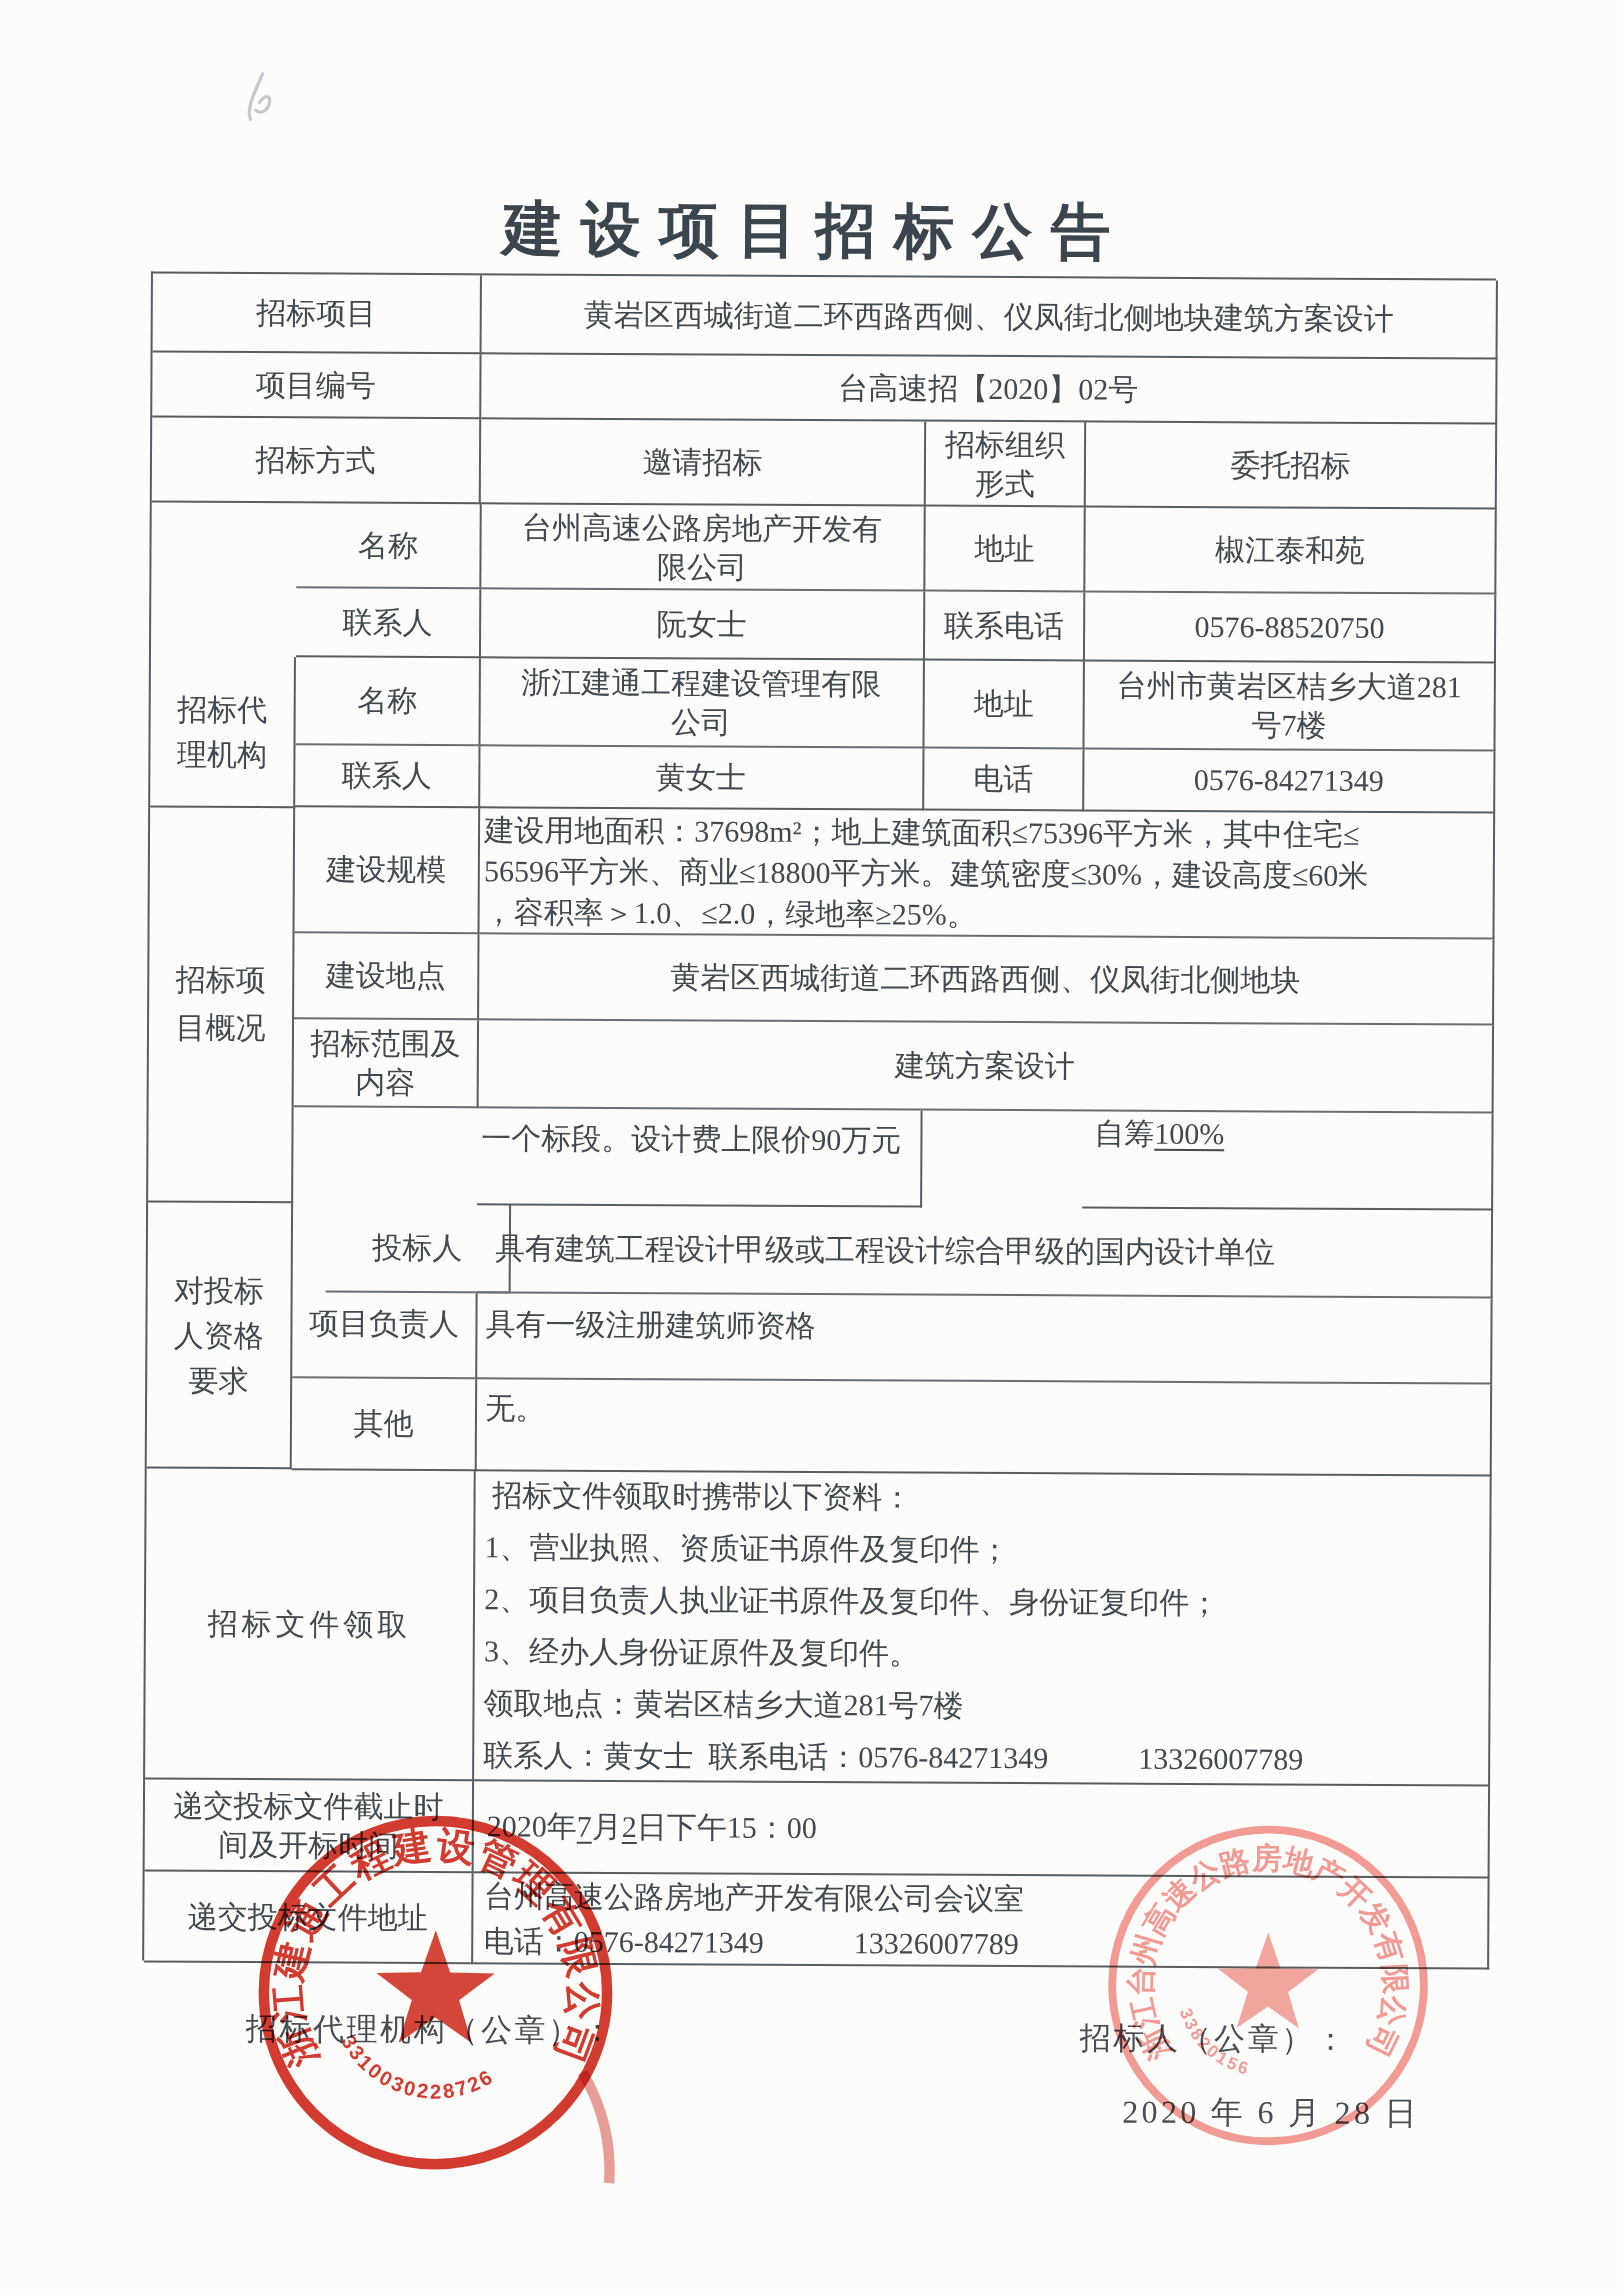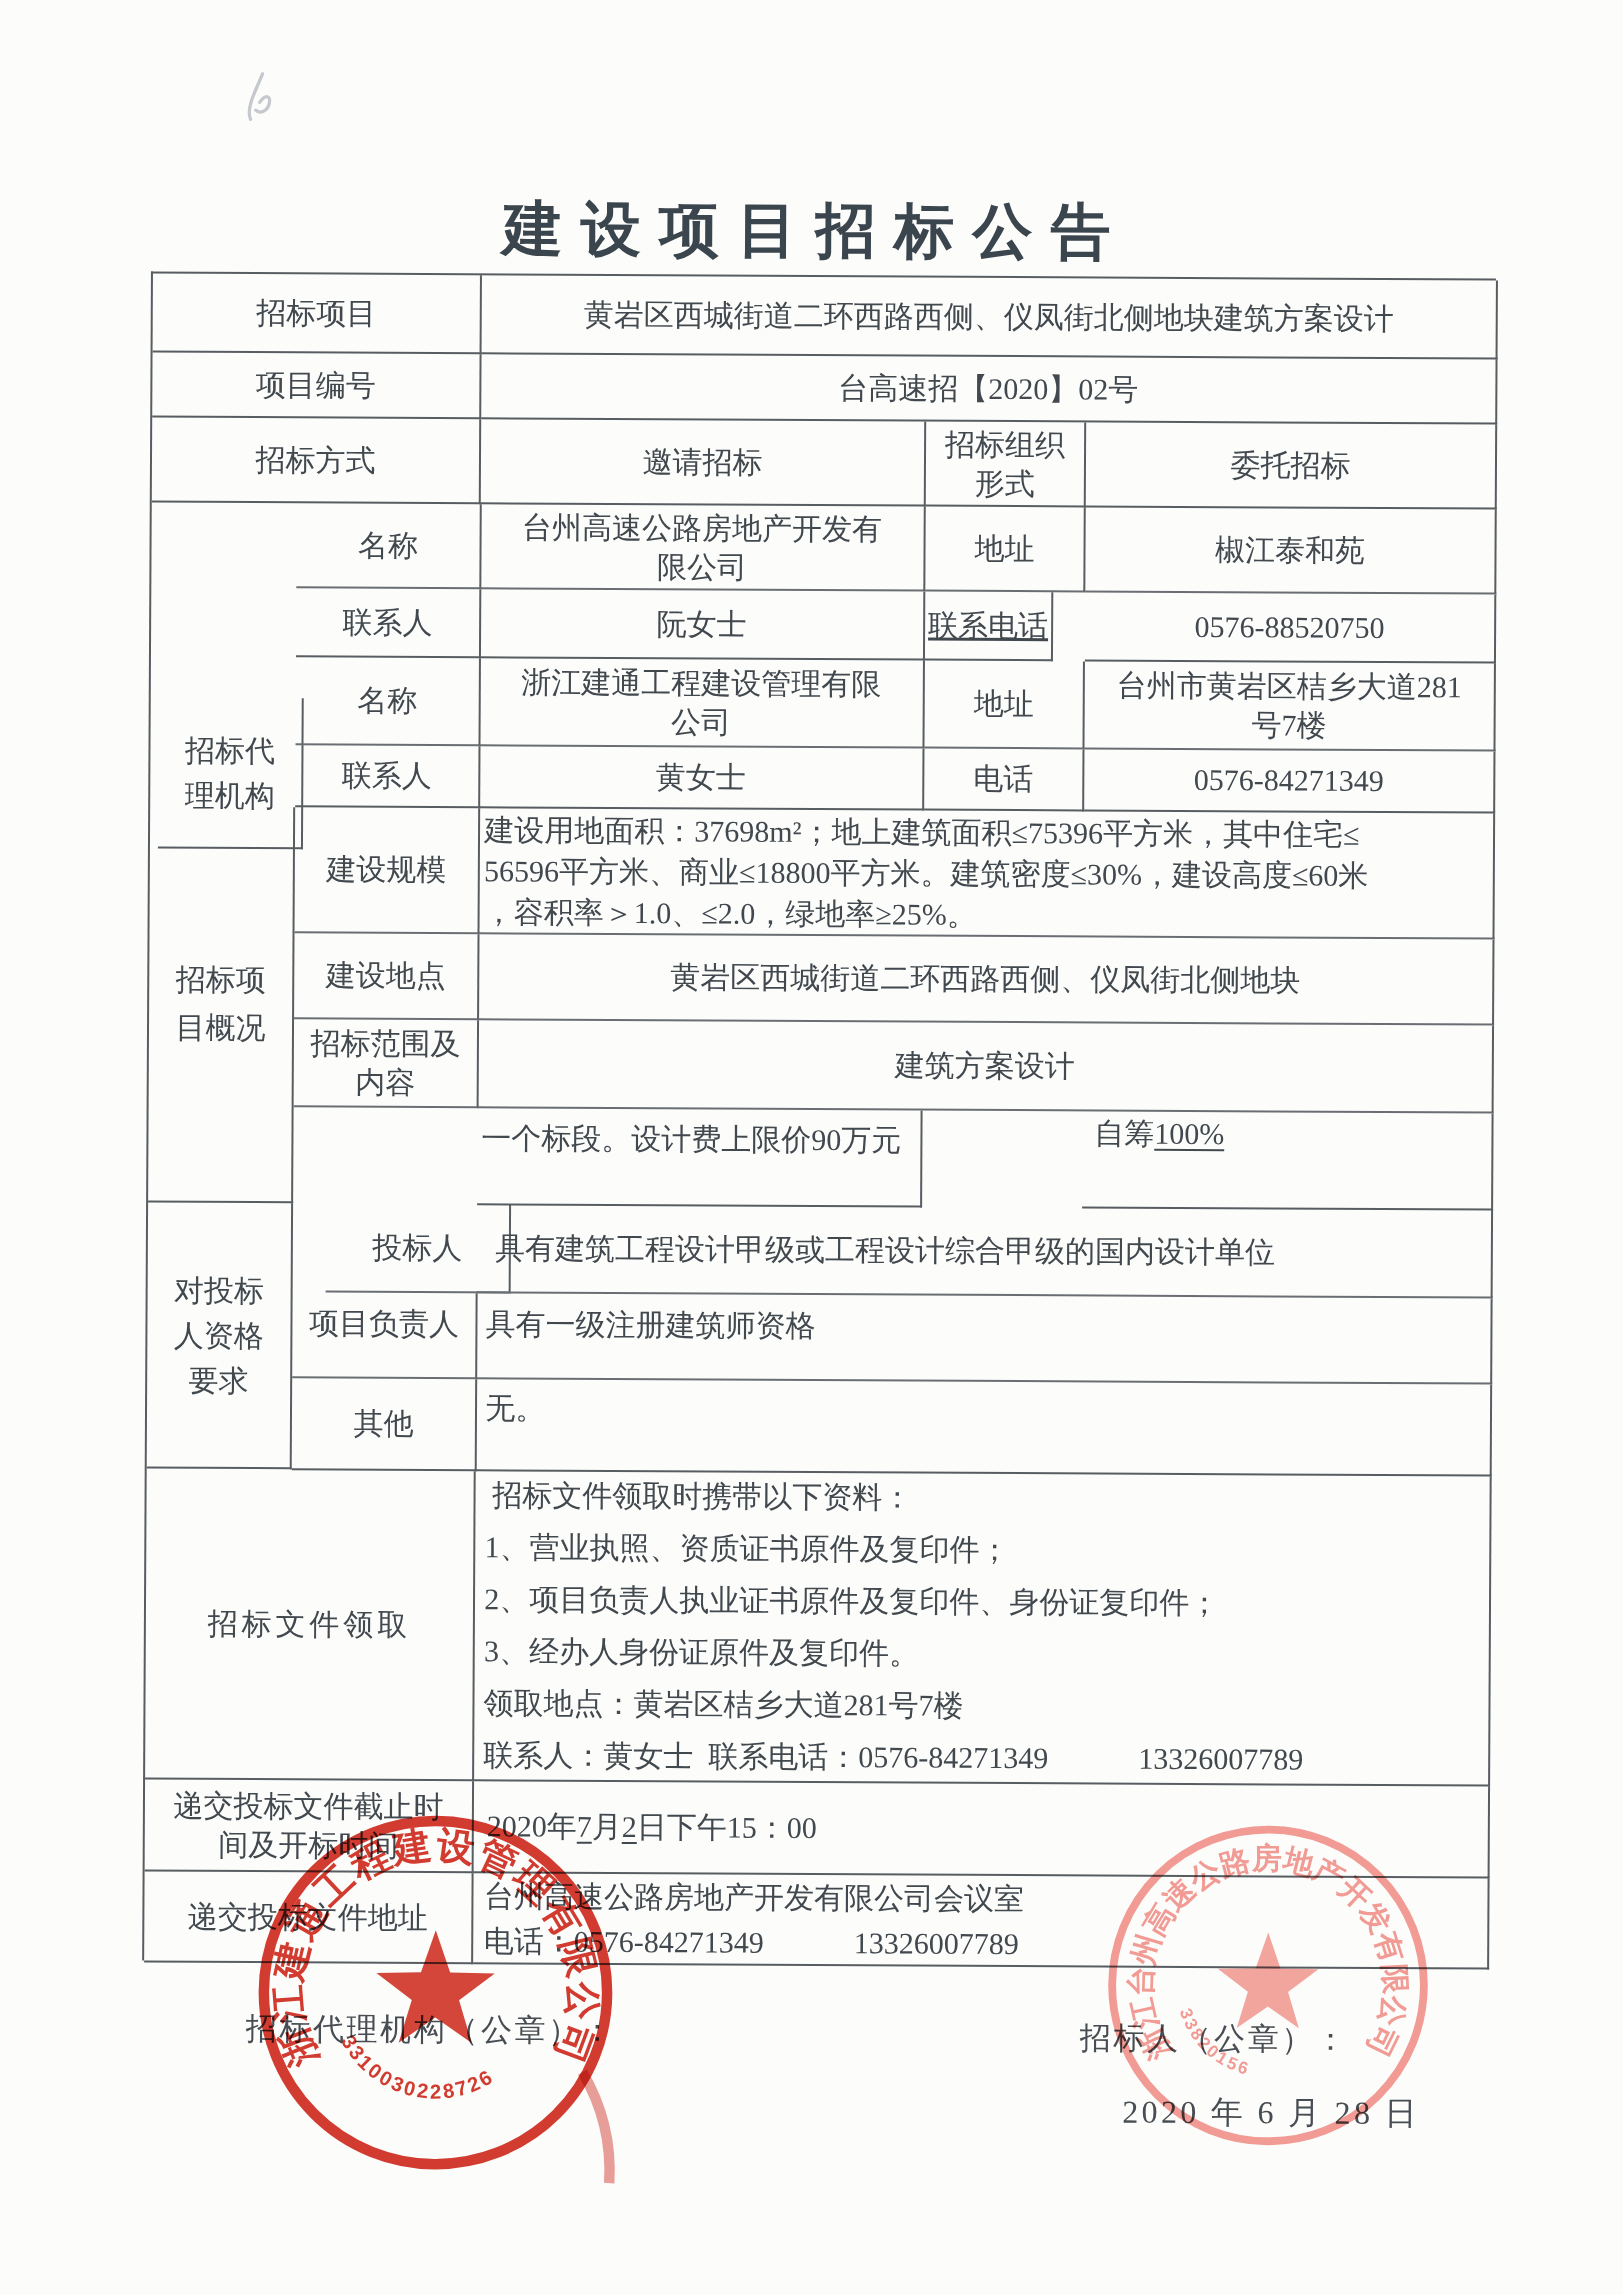--- a/index.html
+++ b/index.html
@@ -56,24 +56,24 @@
 
     <div class="cell inner" style="left:145px;top:229px;width:185px;height:85px;">名称</div>
     <div class="cell inner lines" style="left:329px;top:229px;width:445px;height:85px;line-height:1.3;">
       <div>台州高速公路房地产开发有</div>
       <div>限公司</div>
     </div>
     <div class="cell inner" style="left:774px;top:229px;width:160px;height:85px;">地址</div>
     <div class="cell inner" style="left:934px;top:229px;width:411px;height:85px;">椒江泰和苑</div>
     <div class="cell" style="left:145px;top:314px;width:185px;height:69px;">联系人</div>
     <div class="cell" style="left:329px;top:314px;width:445px;height:69px;">阮女士</div>
-    <div class="cell" style="left:774px;top:314px;width:128px;height:69px;text-decoration:underline;">联系电话</div>
+    <div class="cell" style="left:774px;top:314px;width:160px;height:69px;">联系电话</div>
     <div class="cell" style="left:934px;top:314px;width:411px;height:69px;">0576-88520750</div>
 
-    <div class="cell lines" style="left:8px;top:383px;width:145px;height:151px;line-height:1.5;margin-top:41px;">
+    <div class="cell lines" style="left:0;top:383px;width:145px;height:151px;line-height:1.5;">
       <div>招标代</div>
       <div>理机构</div>
     </div>
     <div class="cell inner" style="left:145px;top:383px;width:185px;height:88px;">名称</div>
     <div class="cell inner lines" style="left:329px;top:383px;width:445px;height:88px;line-height:1.3;">
       <div>浙江建通工程建设管理有限</div>
       <div>公司</div>
     </div>
     <div class="cell inner" style="left:774px;top:383px;width:160px;height:88px;">地址</div>
     <div class="cell inner lines" style="left:934px;top:383px;width:411px;height:88px;line-height:1.3;">

